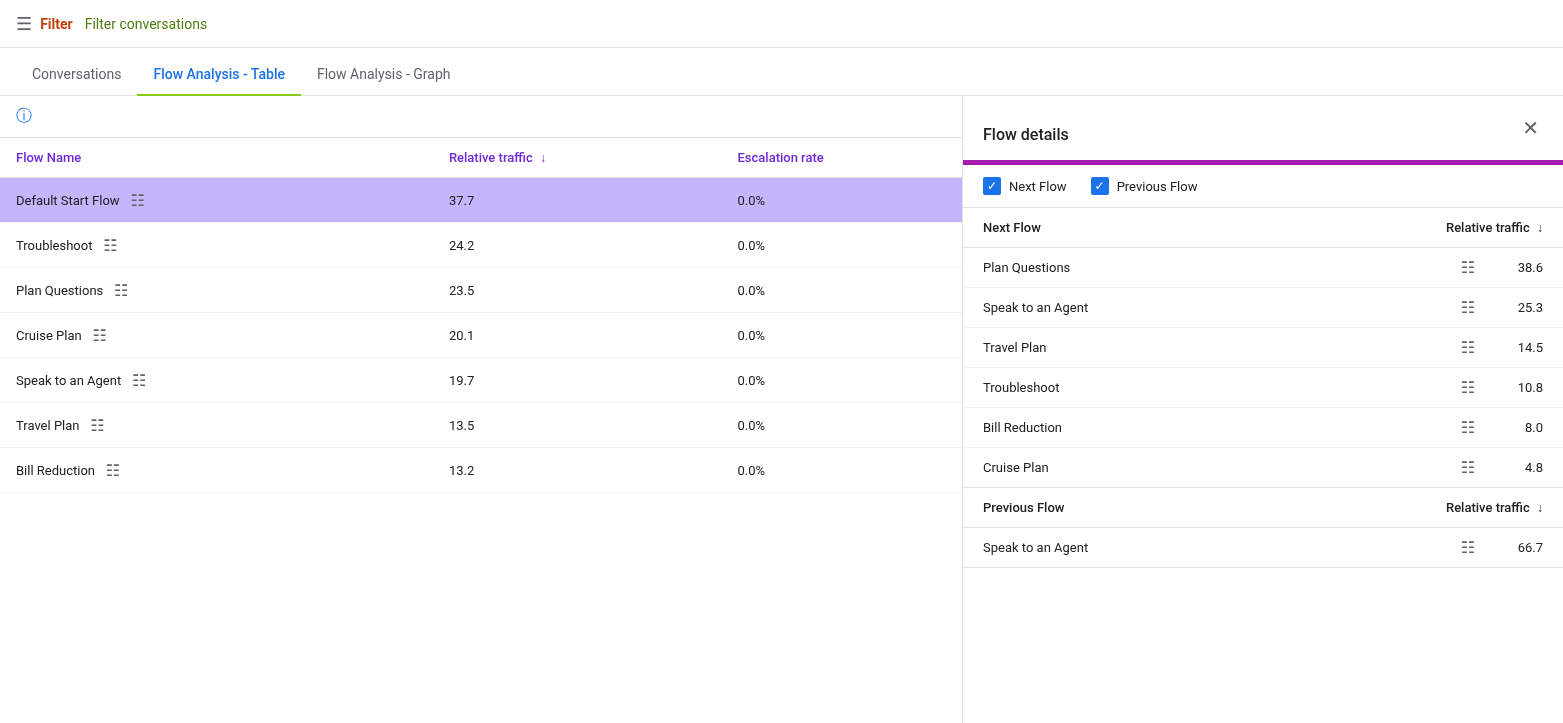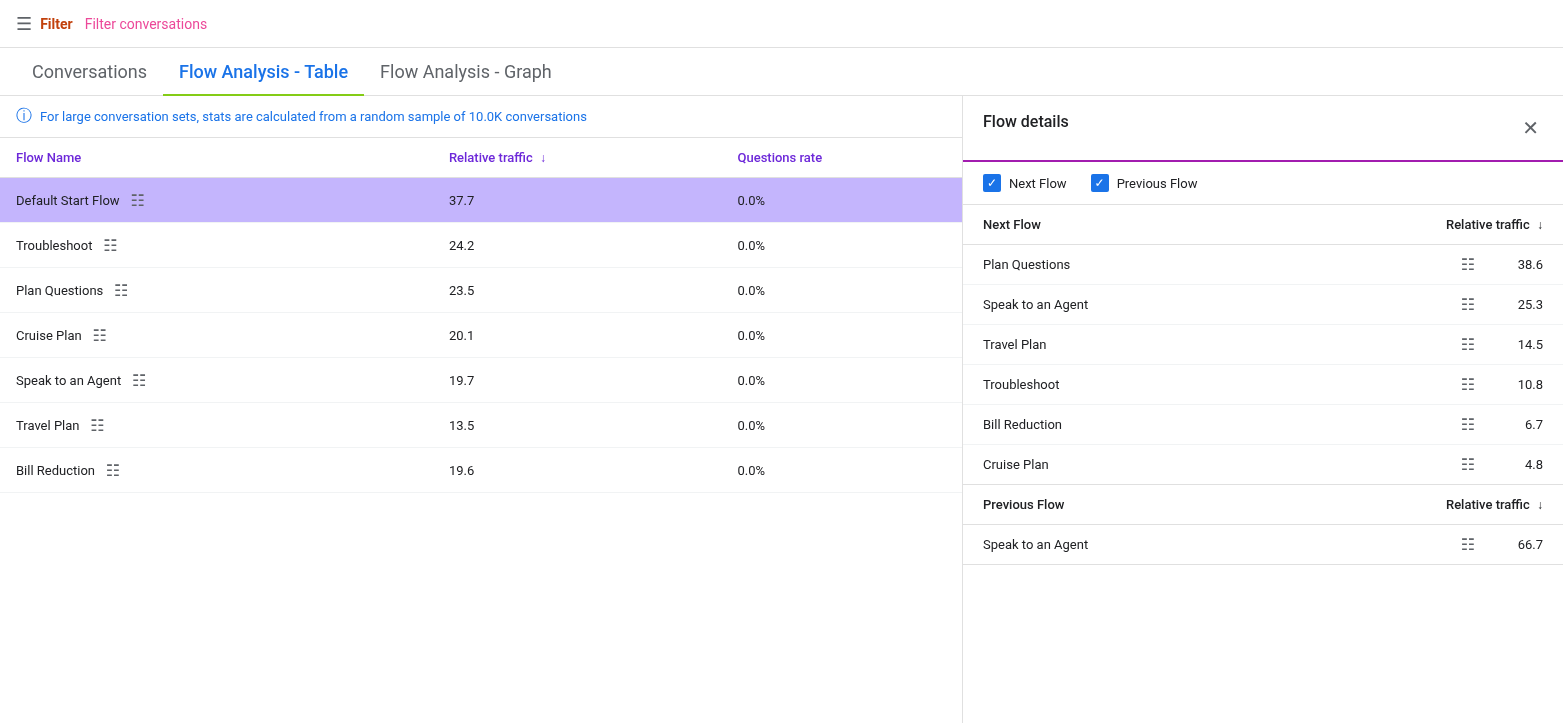--- a/index.html
+++ b/index.html
@@ -8,34 +8,34 @@
     
     .filter-bar {
       display: flex;
       align-items: center;
       padding: 8px 16px;
       border-bottom: 1px solid #e0e0e0;
       height: 48px;
     }
     .filter-icon { margin-right: 8px; color: #5f6368; font-size: 18px; }
     .filter-label { font-weight: 700; color: #c2410c; margin-right: 12px; }
-    .filter-placeholder { color: #ec4899; }
+    .filter-placeholder { color: #4d7c0f; }
 
     
     .tabs-bar {
       display: flex;
       align-items: flex-end;
       border-bottom: 1px solid #e0e0e0;
       padding: 0 16px;
       height: 48px;
     }
     .tab {
       padding: 12px 16px;
       cursor: pointer;
-      font-size: 18px;
+      font-size: 14px;
       color: #5f6368;
       border-bottom: 2px solid transparent;
       margin-bottom: -1px;
       white-space: nowrap;
     }
     .tab.active {
       color: #1a73e8;
       border-bottom: 2px solid #84cc16;
       font-weight: 500;
     }
@@ -114,24 +114,24 @@
 
     
     .right-panel {
       width: 600px;
       display: flex;
       flex-direction: column;
       overflow: hidden;
     }
     .flow-details-header {
       display: flex;
-      align-items: flex-start;
+      align-items: flex-end;
       justify-content: space-between;
       padding: 16px 20px;
-      border-bottom: 2px solid #a21caf;
+      border-bottom: 5px solid #a21caf;
     }
     .flow-details-title {
       font-size: 16px;
       font-weight: 500;
       color: #202124;
     }
     .close-btn {
       cursor: pointer;
       color: #5f6368;
       font-size: 20px;
@@ -210,35 +210,34 @@
   <div class="tab active">Flow Analysis - Table</div>
   <div class="tab">Flow Analysis - Graph</div>
 </div>
 
 <div class="main-layout">
 
   <div class="left-panel">
 
     <div class="info-banner">
       <span class="info-icon">ⓘ</span>
-      <span>For large conversation sets, stats are calculated from a random sample of 10.0K conversations</span>
     </div>
 
     <table class="data-table">
       <thead>
         <tr>
           <th class="col-flow-name">
             <span>Flow Name</span>
           </th>
           <th class="col-relative">
             <span>Relative traffic</span>
             <span class="sort-icon">↓</span>
           </th>
           <th class="col-escalation">
-            <span>Questions rate</span>
+            <span>Escalation rate</span>
           </th>
         </tr>
       </thead>
       <tbody id="table-body">
       <tr class="selected">
       <td class="col-flow-name">
         <div class="flow-name-cell">
           <span>Default Start Flow</span>
           <span class="table-icon">☷</span>
         </div>
@@ -296,21 +295,21 @@
       <td class="col-relative">13.5</td>
       <td class="col-escalation">0.0%</td>
     </tr>
           <tr>
       <td class="col-flow-name">
         <div class="flow-name-cell">
           <span>Bill Reduction</span>
           <span class="table-icon">☷</span>
         </div>
       </td>
-      <td class="col-relative">19.6</td>
+      <td class="col-relative">13.2</td>
       <td class="col-escalation">0.0%</td>
     </tr>
         </tbody>
     </table>
   </div>
 
   <div class="right-panel">
 
     <div class="flow-details-header">
       <span class="flow-details-title">Flow details</span>
@@ -359,21 +358,21 @@
       <span class="flow-section-value">14.5</span>
     </div>
             <div class="flow-section-row">
       <span class="flow-section-name">Troubleshoot</span>
       <span class="flow-section-icon">☷</span>
       <span class="flow-section-value">10.8</span>
     </div>
             <div class="flow-section-row">
       <span class="flow-section-name">Bill Reduction</span>
       <span class="flow-section-icon">☷</span>
-      <span class="flow-section-value">6.7</span>
+      <span class="flow-section-value">8.0</span>
     </div>
             <div class="flow-section-row">
       <span class="flow-section-name">Cruise Plan</span>
       <span class="flow-section-icon">☷</span>
       <span class="flow-section-value">4.8</span>
     </div>
           </div>
       </div>
 
       <div class="flow-section">

